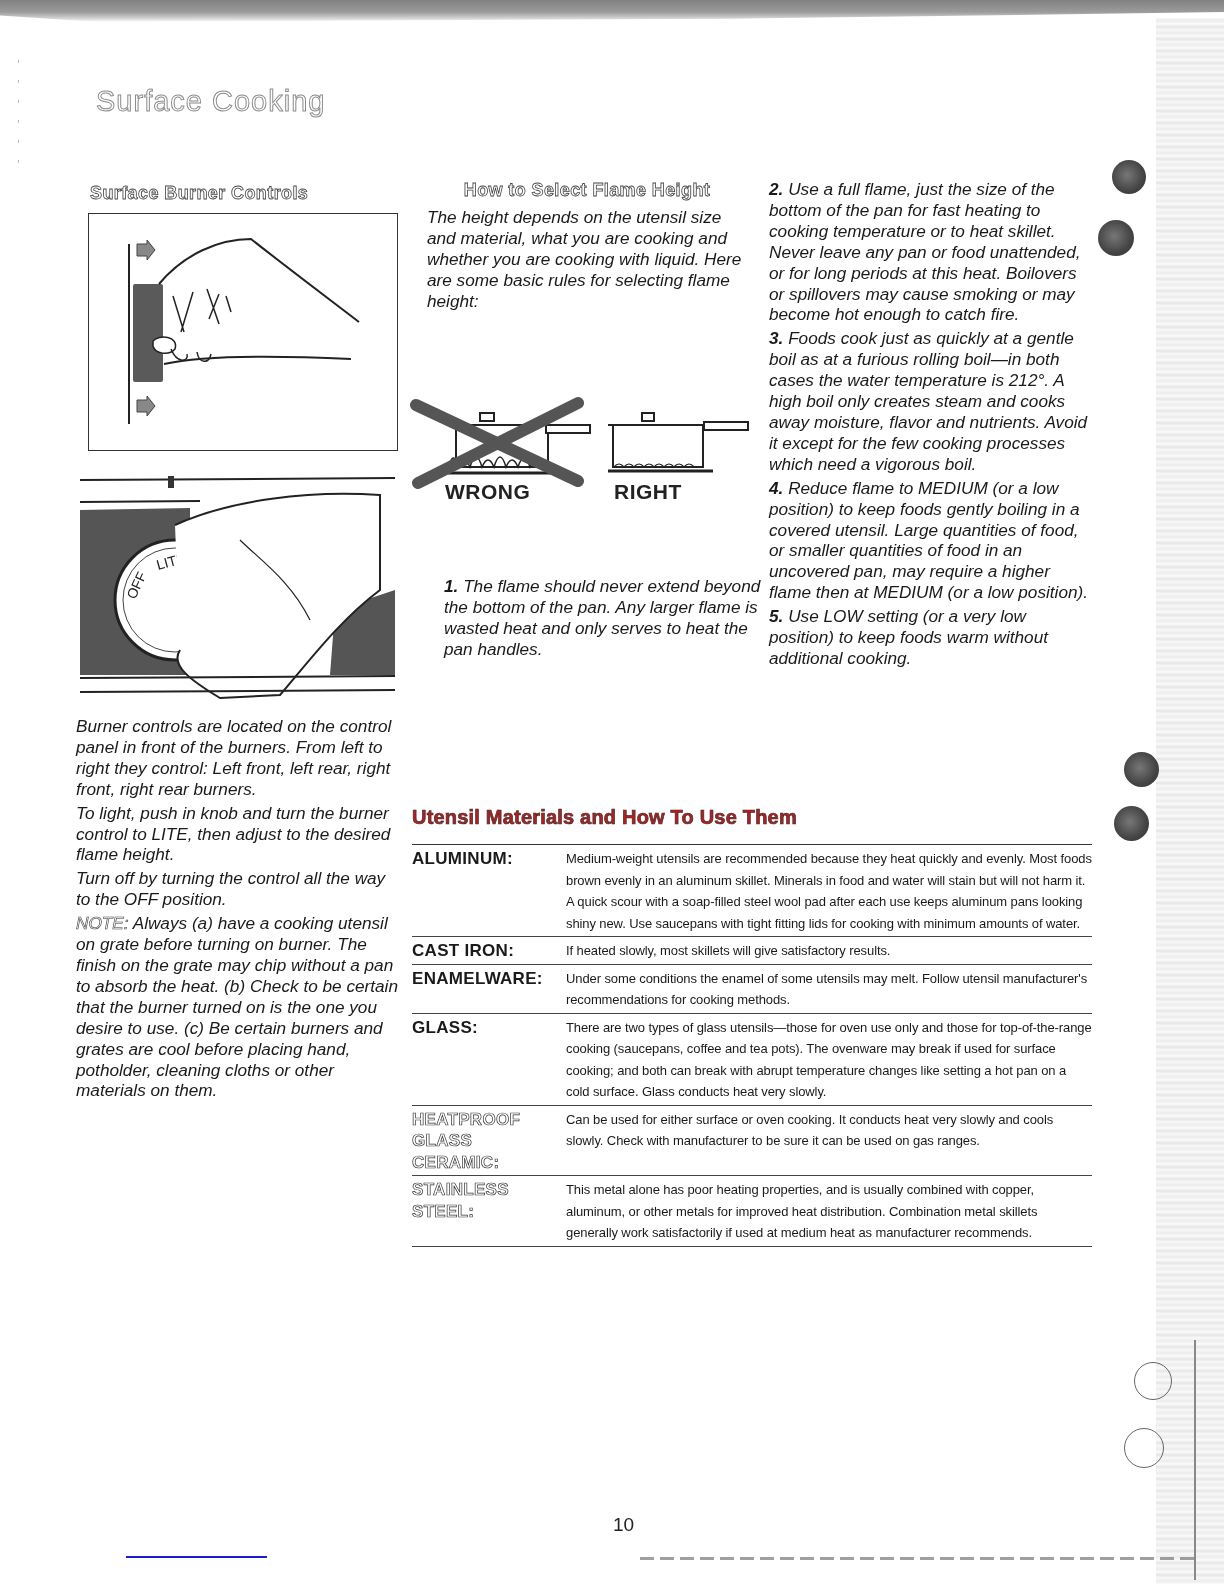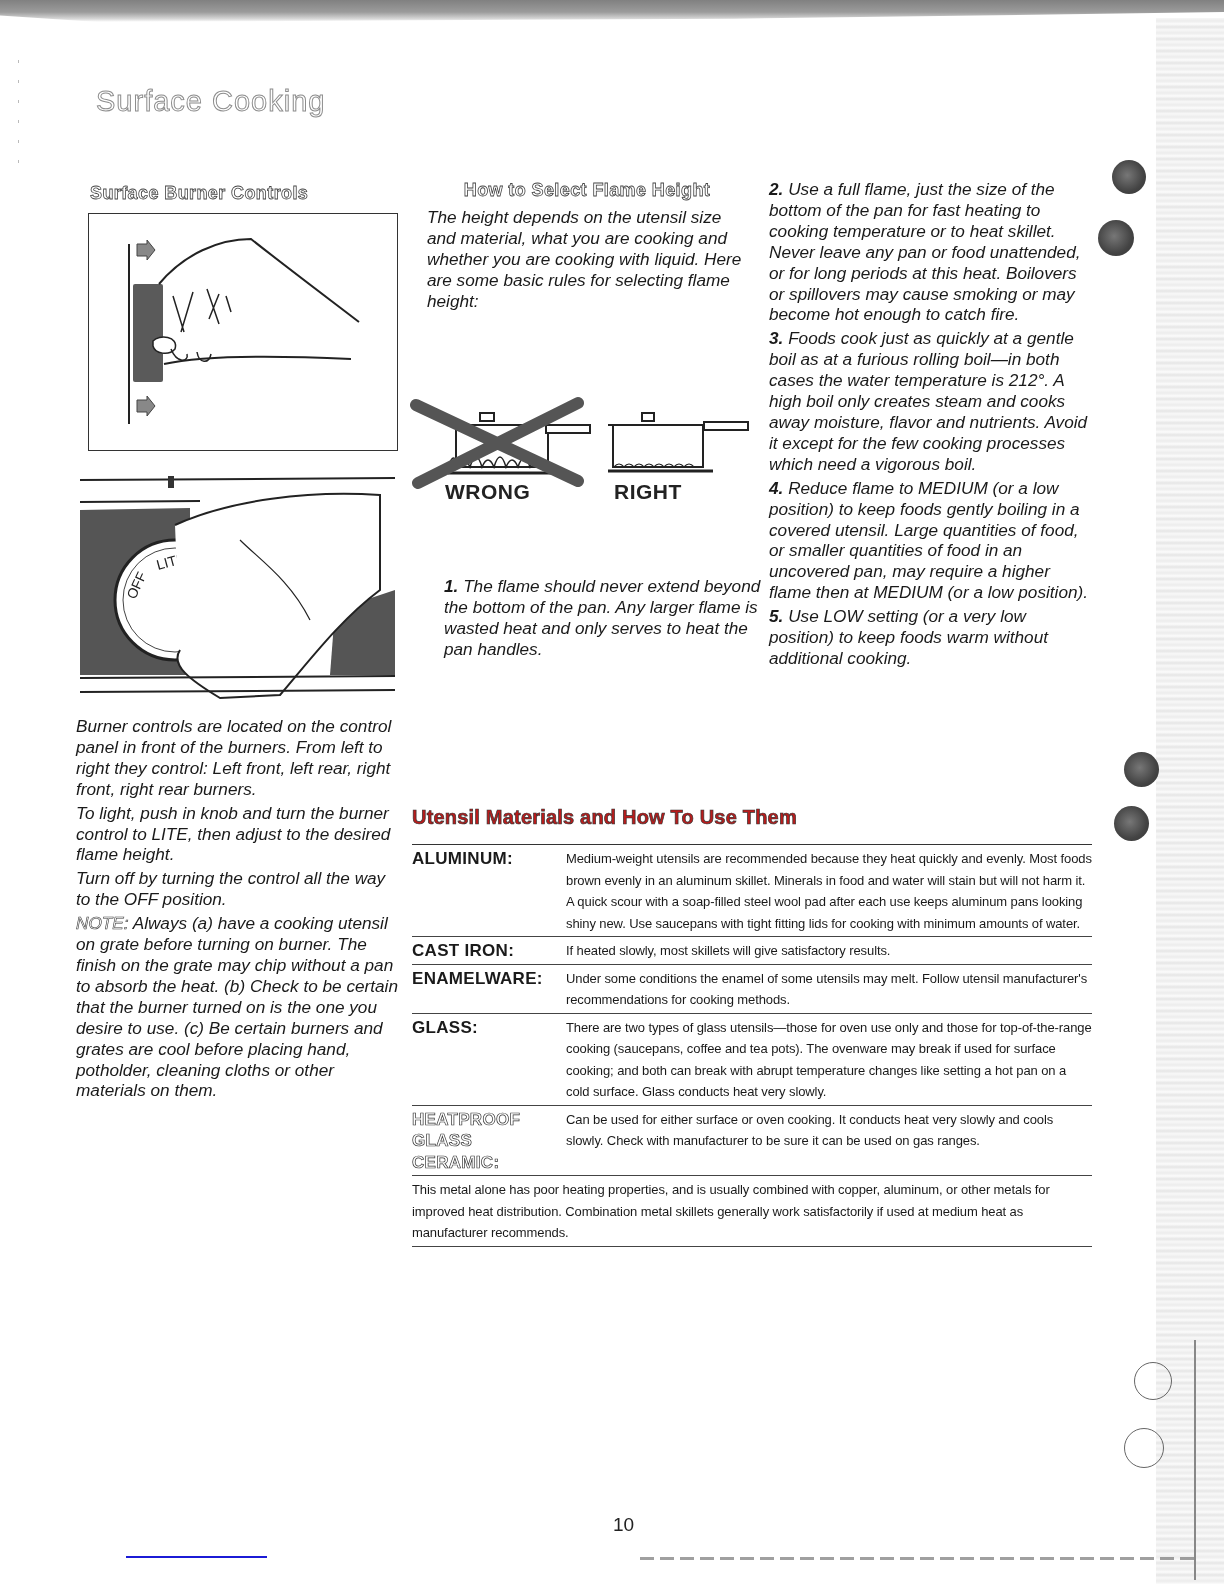--- a/index.html
+++ b/index.html
@@ -193,19 +193,21 @@
     <div class="mat-name">GLASS:</div>
     <div class="mat-desc">There are two types of glass utensils—those for oven use only and those for top-of-the-range cooking (saucepans, coffee and tea pots). The ovenware may break if used for surface cooking; and both can break with abrupt temperature changes like setting a hot pan on a cold surface. Glass conducts heat very slowly.</div>
   </div>
   <div class="mat-row">
     <div class="mat-name hollow">HEATPROOF
 GLASS
 CERAMIC:</div>
     <div class="mat-desc">Can be used for either surface or oven cooking. It conducts heat very slowly and cools slowly. Check with manufacturer to be sure it can be used on gas ranges.</div>
   </div>
   <div class="mat-row">
+    <div class="mat-name hollow">STAINLESS
+STEEL:</div>
     <div class="mat-desc">This metal alone has poor heating properties, and is usually combined with copper, aluminum, or other metals for improved heat distribution. Combination metal skillets generally work satisfactorily if used at medium heat as manufacturer recommends.</div>
   </div>
 </div>
 
 <div class="page-number">10</div>
 <div class="blue-line"></div>
 <div class="bottom-noise"></div>
 
 </body></html>

